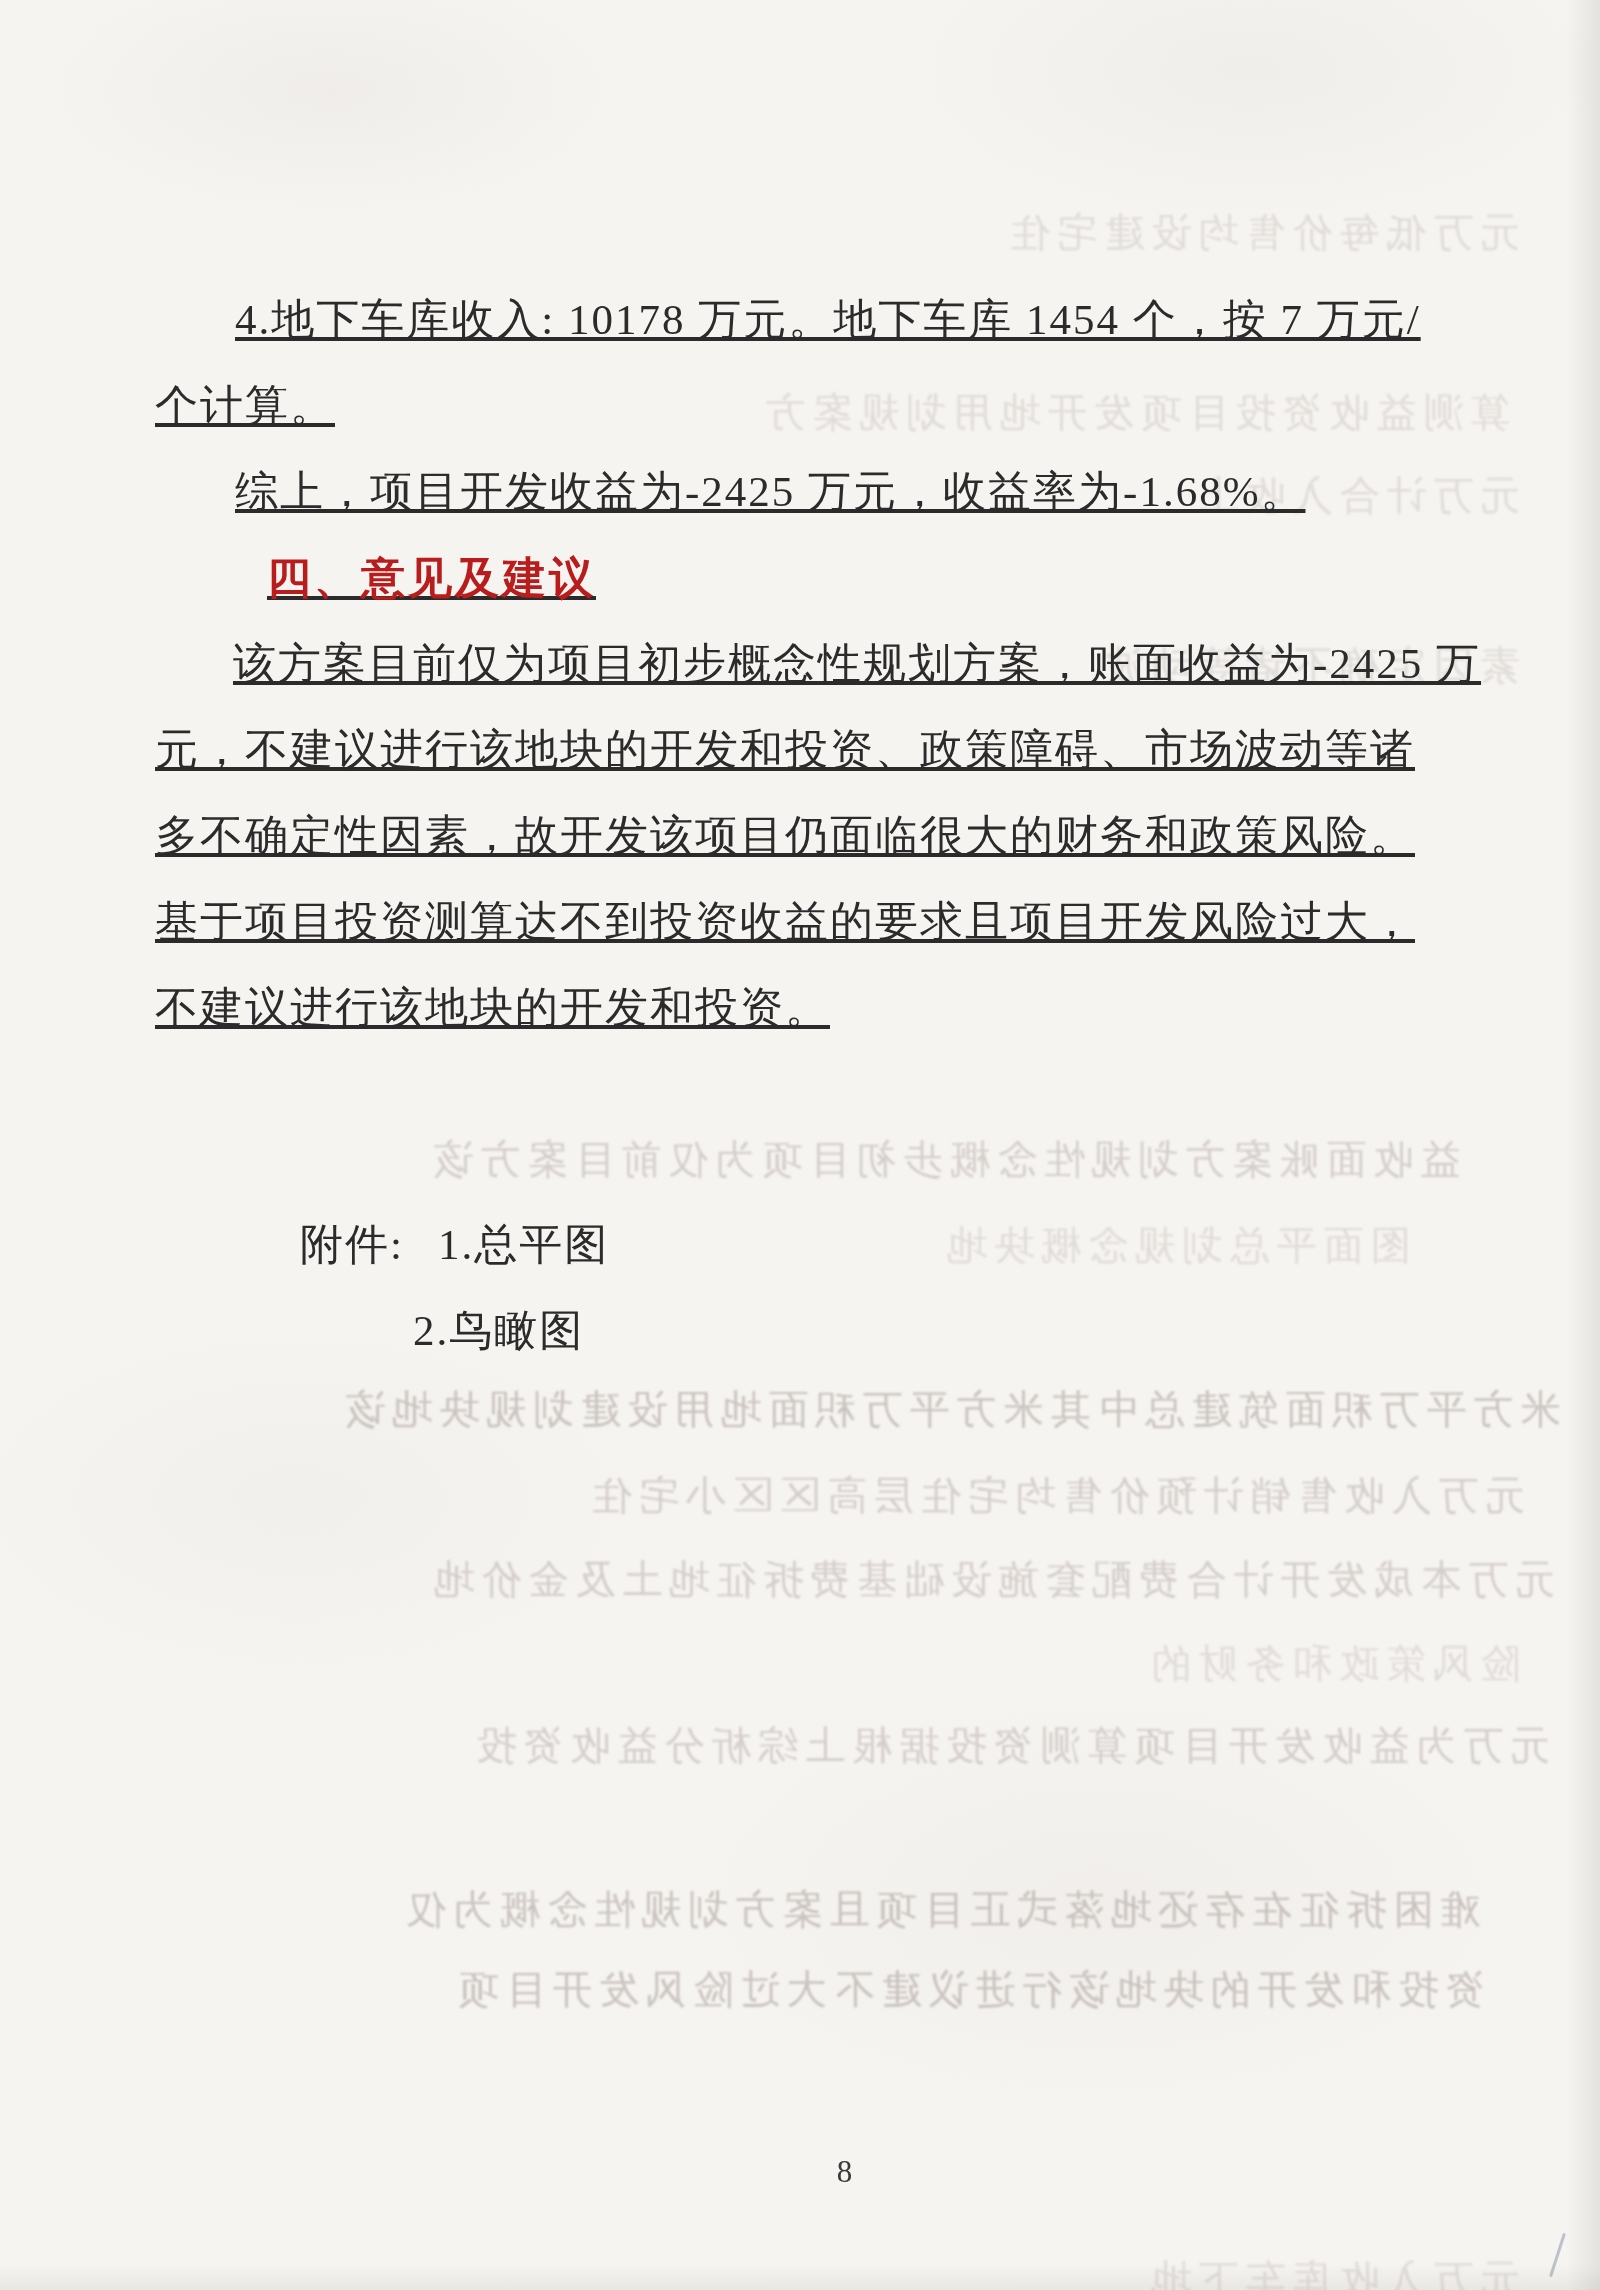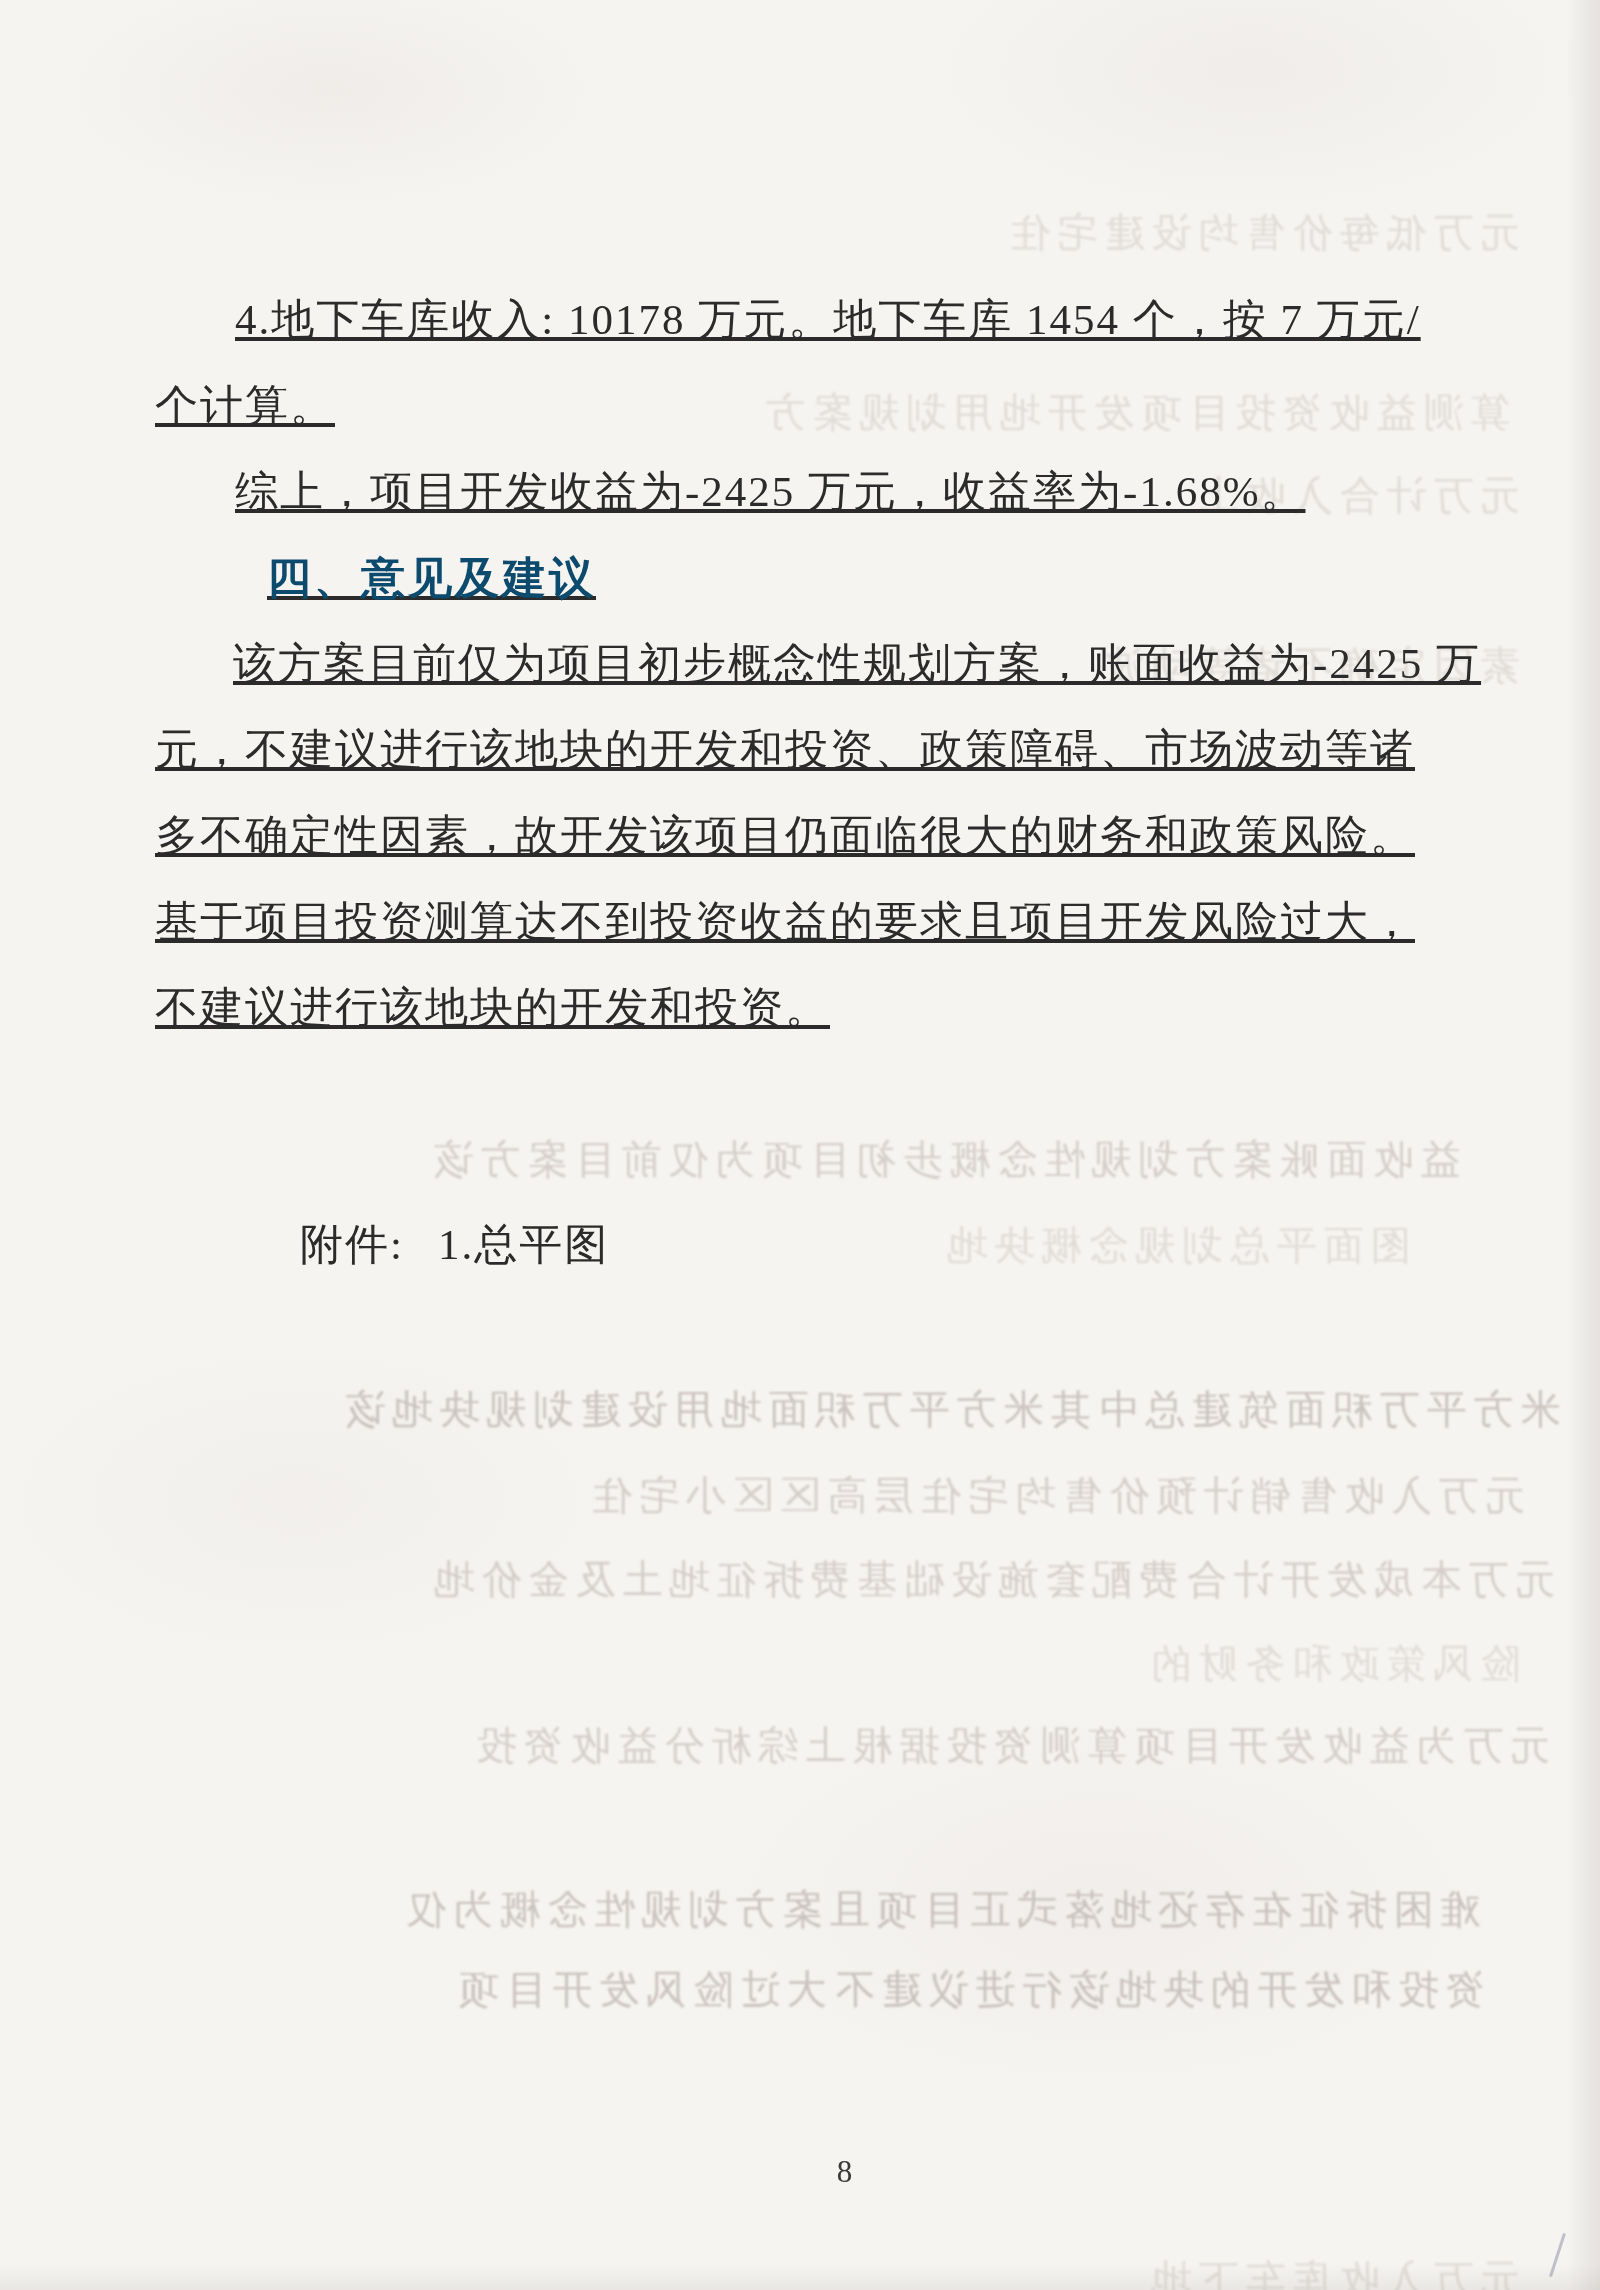--- a/index.html
+++ b/index.html
@@ -17,21 +17,21 @@
   .edge-right{position:absolute;top:0;right:0;width:34px;height:2290px;
     background:linear-gradient(to left, rgba(120,115,110,.14), rgba(120,115,110,0));}
   .edge-bottom{position:absolute;left:0;bottom:0;width:1600px;height:26px;
     background:linear-gradient(to top, rgba(120,115,110,.10), rgba(120,115,110,0));}
 
   .text-col{position:absolute;left:155px;top:277px;width:1300px;text-decoration:underline;}
   .line{height:86px;line-height:86px;font-size:43px;letter-spacing:2px;white-space:nowrap;}
   .indent{padding-left:80px;}
   .indent-lg{padding-left:78px;}
   .heading{font-family:"Liberation Sans","DejaVu Sans",sans-serif;font-weight:700;
-    padding-left:112px;font-size:44px;letter-spacing:3px;color:#0c4a6e;}
+    padding-left:112px;font-size:44px;letter-spacing:3px;color:#b91c1c;}
 
   .attach-block{position:absolute;left:300px;top:1202px;}
   .attach-row{height:86px;line-height:86px;font-size:43px;letter-spacing:2px;white-space:nowrap;}
   .attach-item1{margin-left:34px;}
   .attach-item2{margin-left:113px;}
 
   .page-num{position:absolute;left:0;top:2152px;width:1690px;text-align:center;
     font-size:31px;line-height:40px;color:#3a3a3a;letter-spacing:1px;}
 
   
@@ -88,17 +88,20 @@
   <div class="line">元，不建议进行该地块的开发和投资、政策障碍、市场波动等诸</div>
   <div class="line">多不确定性因素，故开发该项目仍面临很大的财务和政策风险。</div>
   <div class="line">基于项目投资测算达不到投资收益的要求且项目开发风险过大，</div>
   <div class="line">不建议进行该地块的开发和投资。</div>
 </div>
 
 <div class="attach-block">
   <div class="attach-row">
     <span>附件:</span><span class="attach-item1">1.总平图</span>
   </div>
+  <div class="attach-row">
+    <span class="attach-item2">2.鸟瞰图</span>
+  </div>
 </div>
 
 <div class="page-num">8</div>
 
 <div class="pen-mark"></div>
 
 </body></html>

